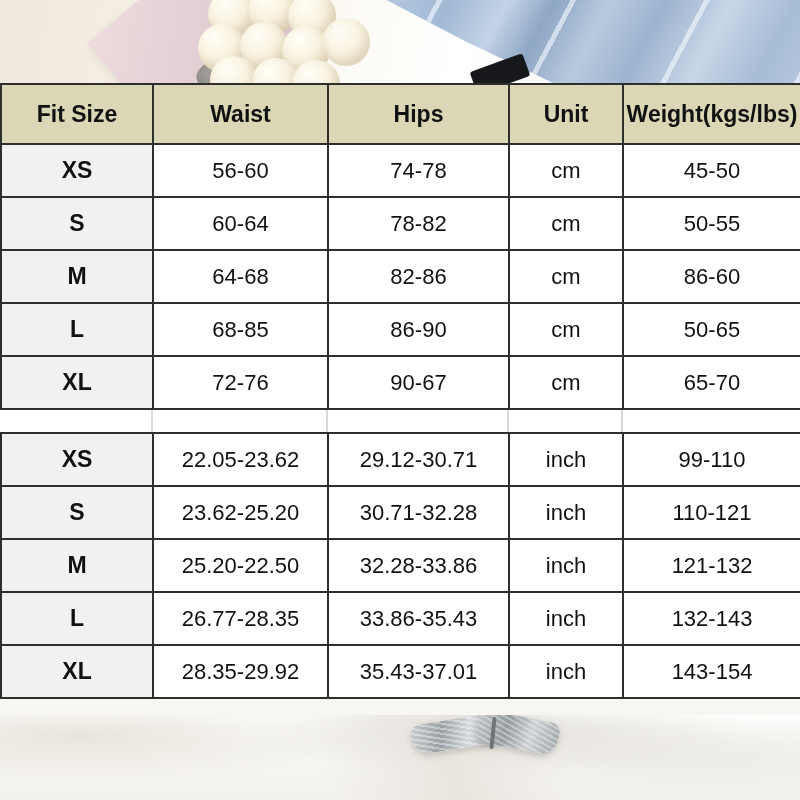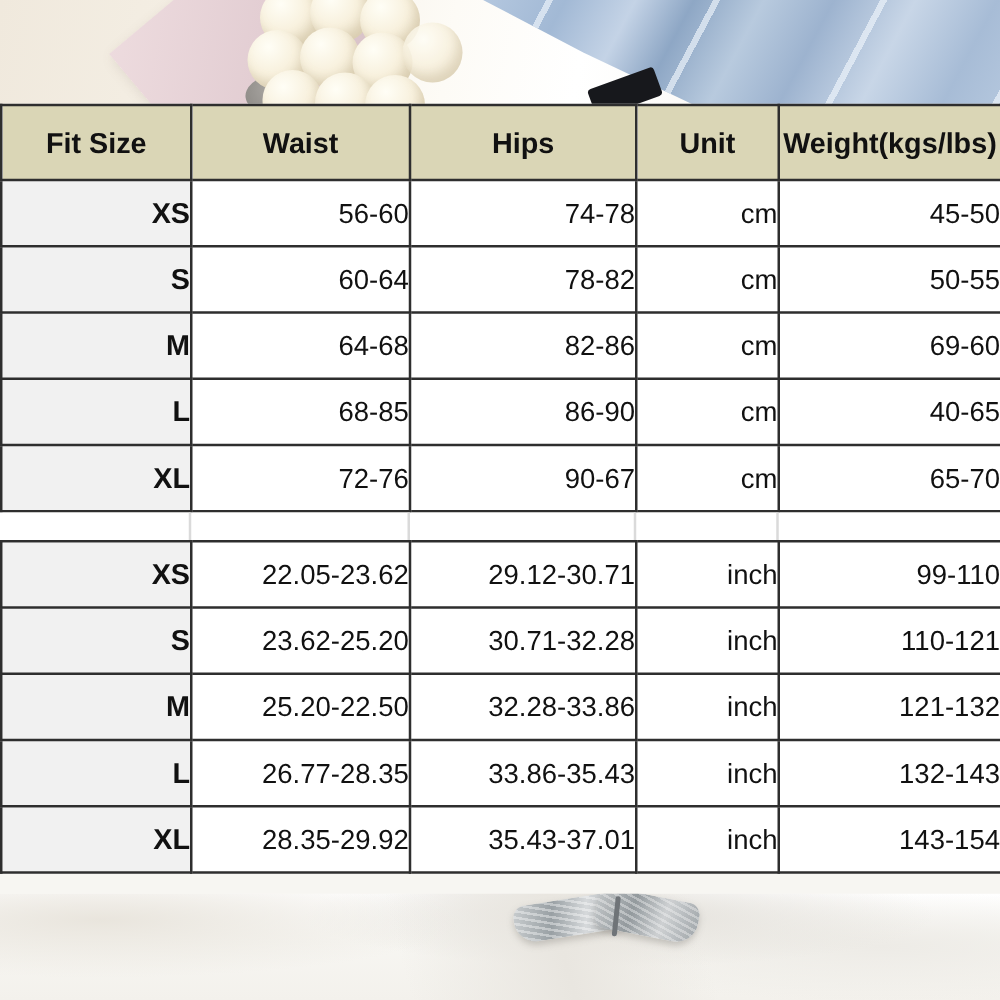--- a/index.html
+++ b/index.html
@@ -51,21 +51,21 @@
 
   
   .chart { position:absolute; left:0; top:83px; width:800px; z-index:2; }
   table { border-collapse:collapse; table-layout:fixed; width:800px; background:#fff; }
   col.w0{width:152px;} col.w1{width:175px;} col.w2{width:181px;} col.w3{width:114px;} col.w4{width:178px;}
   th, td {
     border:2px solid #2e2e2e; text-align:center; vertical-align:middle;
     color:#111111; overflow:hidden; white-space:nowrap;
   }
   th { height:60px; background:#dad6b6; font-weight:bold; font-size:23px; }
-  td { height:53px; font-size:22px; background:#ffffff;text-align:right; }
+  td { height:53px; font-size:22px; background:#ffffff; }
   td.rowlabel { background:#f1f1f1; font-weight:bold; font-size:23px; }
   .section-gap { position:relative; width:800px; height:22px; background:#ffffff; }
   .section-gap .vline { position:absolute; top:0; width:2px; height:22px; background:#dadada; }
   .v0{left:151px;} .v1{left:326px;} .v2{left:507px;} .v3{left:621px;}
 
   
   .photo-bottom {
     position:absolute; left:0; top:715px; width:800px; height:85px; overflow:hidden; z-index:1;
     background:
       linear-gradient(75deg, rgba(255,255,255,0) 40%, #e9e6e0 56%, rgba(255,255,255,0) 70%),
@@ -142,28 +142,28 @@
           <td>60-64</td>
           <td>78-82</td>
           <td>cm</td>
           <td>50-55</td>
         </tr>
         <tr>
           <td class="rowlabel">M</td>
           <td>64-68</td>
           <td>82-86</td>
           <td>cm</td>
-          <td>69-60</td>
+          <td>86-60</td>
         </tr>
         <tr>
           <td class="rowlabel">L</td>
           <td>68-85</td>
           <td>86-90</td>
           <td>cm</td>
-          <td>40-65</td>
+          <td>50-65</td>
         </tr>
         <tr>
           <td class="rowlabel">XL</td>
           <td>72-76</td>
           <td>90-67</td>
           <td>cm</td>
           <td>65-70</td>
         </tr>
       </tbody>
     </table>

